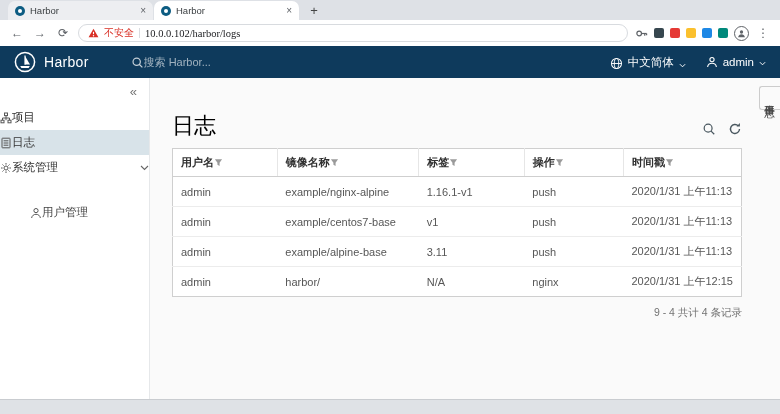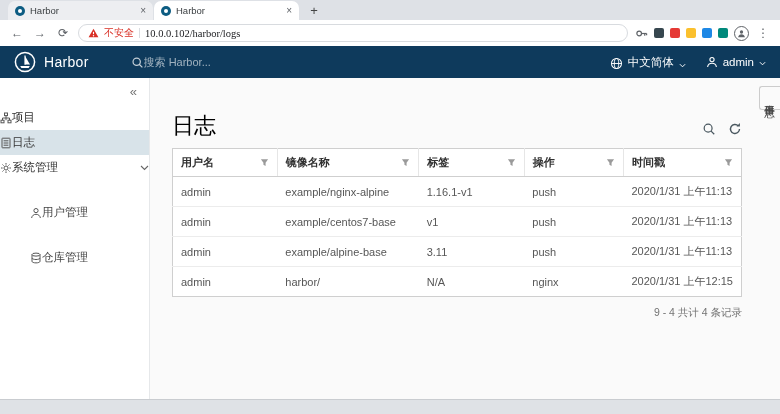--- a/index.html
+++ b/index.html
@@ -51,21 +51,21 @@
 
   .main { flex:1; position:relative; padding:0 38px 0 22px; min-width:0; }
   .side-tab { position:absolute; right:0; top:8px; writing-mode:vertical-rl; background:#fafafa; border:1px solid #ccc; border-right:none; border-radius:3px 0 0 3px; padding:9px 3px; font-size:10.5px; color:#454545; letter-spacing:1px; }
   .title-row { display:flex; align-items:flex-end; justify-content:space-between; padding-top:36px; margin-bottom:10px; }
   .page-title { font-size:22px; font-weight:400; color:#000; line-height:1.1; }
   .actions { display:flex; align-items:center; gap:12px; color:#49575f; padding-bottom:2px; }
 
   table.log-table { width:100%; border-collapse:collapse; background:#fff; border:1px solid #cfcfcf; }
   table.log-table th { font-size:11px; font-weight:bold; color:#313131; text-align:left; padding:6px 8px; border-bottom:1px solid #cfcfcf; border-right:1px solid #e6e6e6; background:#fff; }
   table.log-table th:last-child { border-right:none; }
-  table.log-table th .hwrap { display:flex; align-items:center; justify-content:space-between; }
+  table.log-table th .hwrap { display:flex; align-items:center; }
   table.log-table td { font-size:11px; color:#565656; padding:7px 8px; border-bottom:1px solid #ececec; white-space:nowrap; overflow:hidden; text-overflow:ellipsis; }
   table.log-table tr:last-child td { border-bottom:none; }
   .table-footer { text-align:right; font-size:10.5px; color:#737373; margin-top:9px; }
 
   .bottom-strip { height:15px; background:#dfe2e6; border-top:1px solid #c9ccd0; flex:0 0 auto; }
 
   svg { display:block; }
 </style>
 </head>
 <body>
@@ -227,30 +227,20 @@
       <div class="nav-item sub">
         <span class="nicon">
           <svg width="12" height="12" viewBox="0 0 12 12" fill="none" stroke="#565656" stroke-width="1">
               <circle cx="6" cy="3.6" r="2.1"></circle>
               <path d="M1.6 11c.4-2.4 2.2-3.7 4.4-3.7s4 1.3 4.4 3.7"></path>
             </svg>
         </span>
         <span>用户管理</span>
       </div>
 
-      <div class="nav-item sub">
-        <span class="nicon">
-          <svg width="12" height="12" viewBox="0 0 12 12" fill="none" stroke="#565656" stroke-width="1">
-              <ellipse cx="6" cy="2.6" rx="4" ry="1.5"></ellipse>
-              <path d="M2 2.6v6.8c0 .8 1.8 1.5 4 1.5s4-.7 4-1.5V2.6"></path>
-              <path d="M2 6c0 .8 1.8 1.5 4 1.5S10 6.8 10 6"></path>
-            </svg>
-        </span>
-        <span>仓库管理</span>
-      </div>
 
 
     </aside>
 
     <main class="main">
       <div class="side-tab">事件日志</div>
 
       <div class="title-row">
         <h1 class="page-title">日志</h1>
         <div class="actions">

